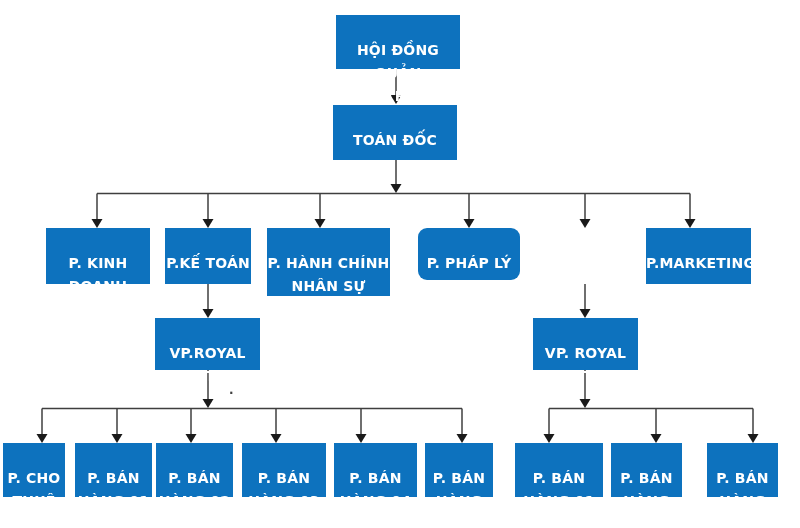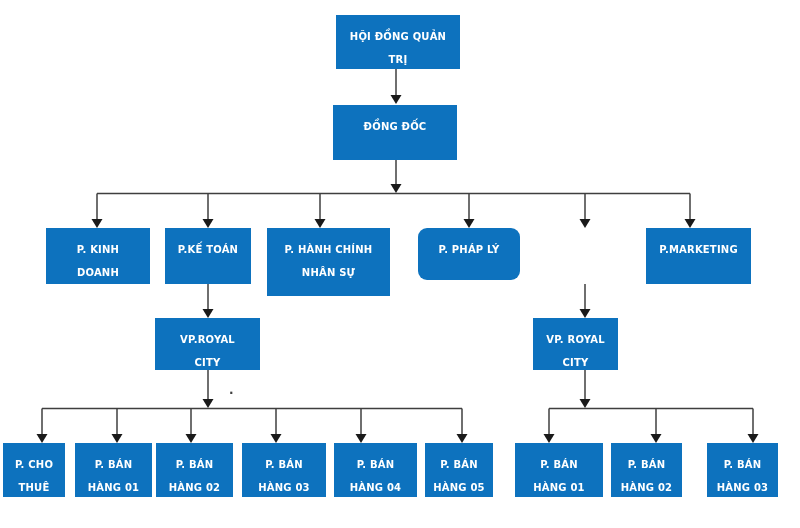--- a/index.html
+++ b/index.html
@@ -20,25 +20,25 @@
     left: 0; top: 0;
     width: 800px;
     height: 528px;
     pointer-events: none;
   }
   .node {
     position: absolute;
     background: #0D72BE;
     color: #ffffff;
     font-weight: 700;
-    font-size: 10px;
+    font-size: 14px;
     line-height: 23px;
     text-align: center;
     white-space: pre-line;
-    padding-top: 10px;
+    padding-top: 24px;
     box-sizing: border-box;
     letter-spacing: 0.2px;
   }
   .stray-dot {
     position: absolute;
     left: 229px;
     top: 384px;
     color: #404040;
     font-size: 12px;
     font-weight: 700;
@@ -94,39 +94,39 @@
       <polygon points="355.5,434 366.5,434 361,443" fill="#1A1A1A"></polygon>
       <polygon points="456.5,434 467.5,434 462,443" fill="#1A1A1A"></polygon>
       <polygon points="543.5,434 554.5,434 549,443" fill="#1A1A1A"></polygon>
       <polygon points="650.5,434 661.5,434 656,443" fill="#1A1A1A"></polygon>
       <polygon points="747.5,434 758.5,434 753,443" fill="#1A1A1A"></polygon>
     </svg>
 
   <div class="node" style="left:336px; top:15px;  width:124px; height:54px;">HỘI ĐỒNG QUẢN
 TRỊ</div>
 
-  <div class="node" style="left:333px; top:105px; width:124px; height:55px;">ĐỒNG ĐỐC</div>
+  <div class="node" style="left:333px; top:105px; width:124px; height:55px;">TOÁN ĐỐC</div>
 
   <div class="node" style="left:46px;  top:228px; width:104px; height:56px;">P. KINH
 DOANH</div>
 
   <div class="node" style="left:165px; top:228px; width:86px;  height:56px;">P.KẾ TOÁN</div>
 
   <div class="node" style="left:267px; top:228px; width:123px; height:68px;">P. HÀNH CHÍNH
 NHÂN SỰ</div>
 
   <div class="node" style="left:418px; top:228px; width:102px; height:52px;border-radius:9px;">P. PHÁP LÝ</div>
 
 
   <div class="node" style="left:646px; top:228px; width:105px; height:56px;">P.MARKETING</div>
 
   <div class="node" style="left:155px; top:318px; width:105px; height:52px;">VP.ROYAL
 CITY</div>
 
-  <div class="node" style="left:533px; top:318px; width:85px; height:52px;">VP. ROYAL
+  <div class="node" style="left:533px; top:318px; width:105px; height:52px;">VP. ROYAL
 CITY</div>
 
   <div class="node" style="left:3px;   top:443px; width:62px; height:54px;">P. CHO
 THUÊ</div>
 
   <div class="node" style="left:75px;  top:443px; width:77px; height:54px;">P. BÁN
 HÀNG 01</div>
 
   <div class="node" style="left:156px; top:443px; width:77px; height:54px;">P. BÁN
 HÀNG 02</div>

